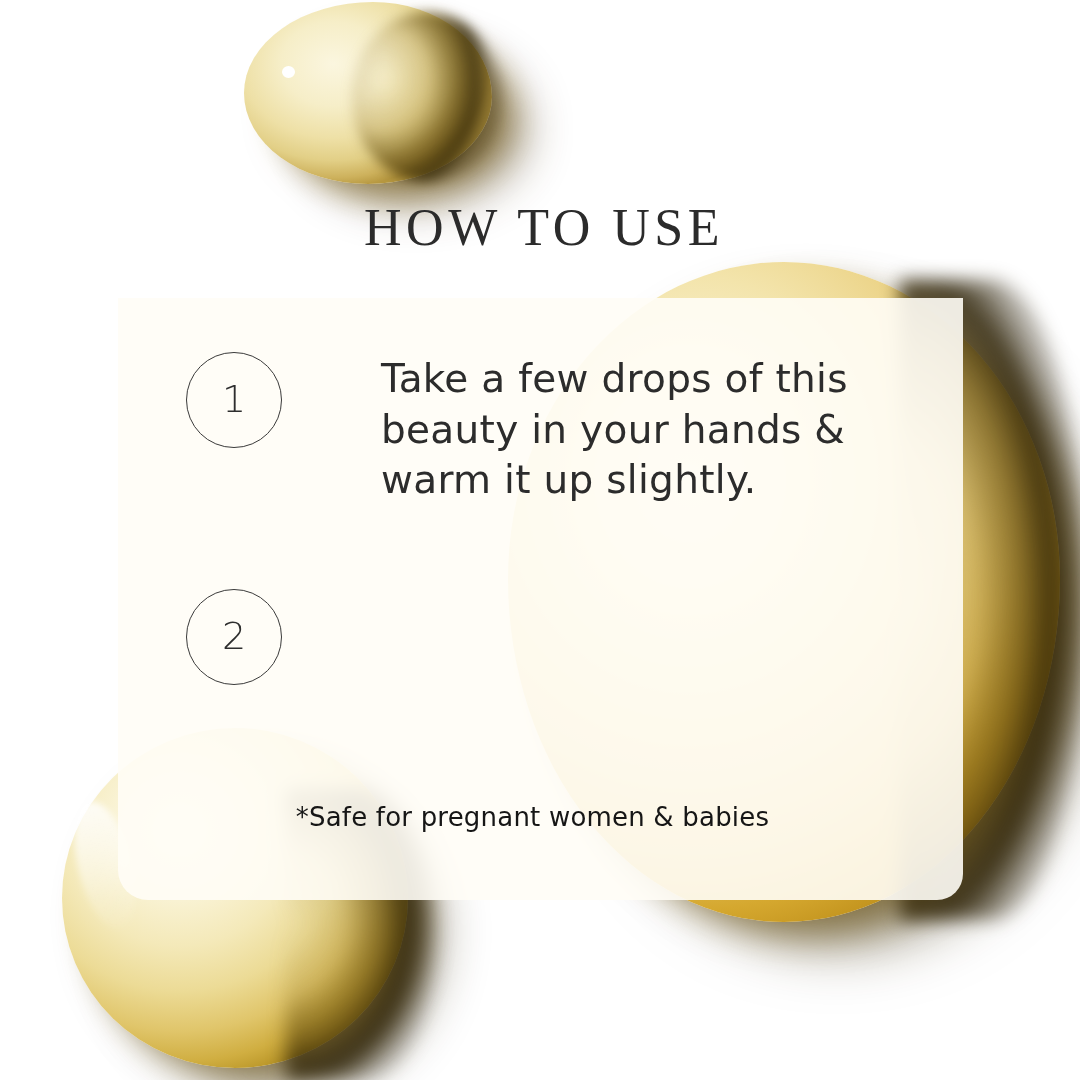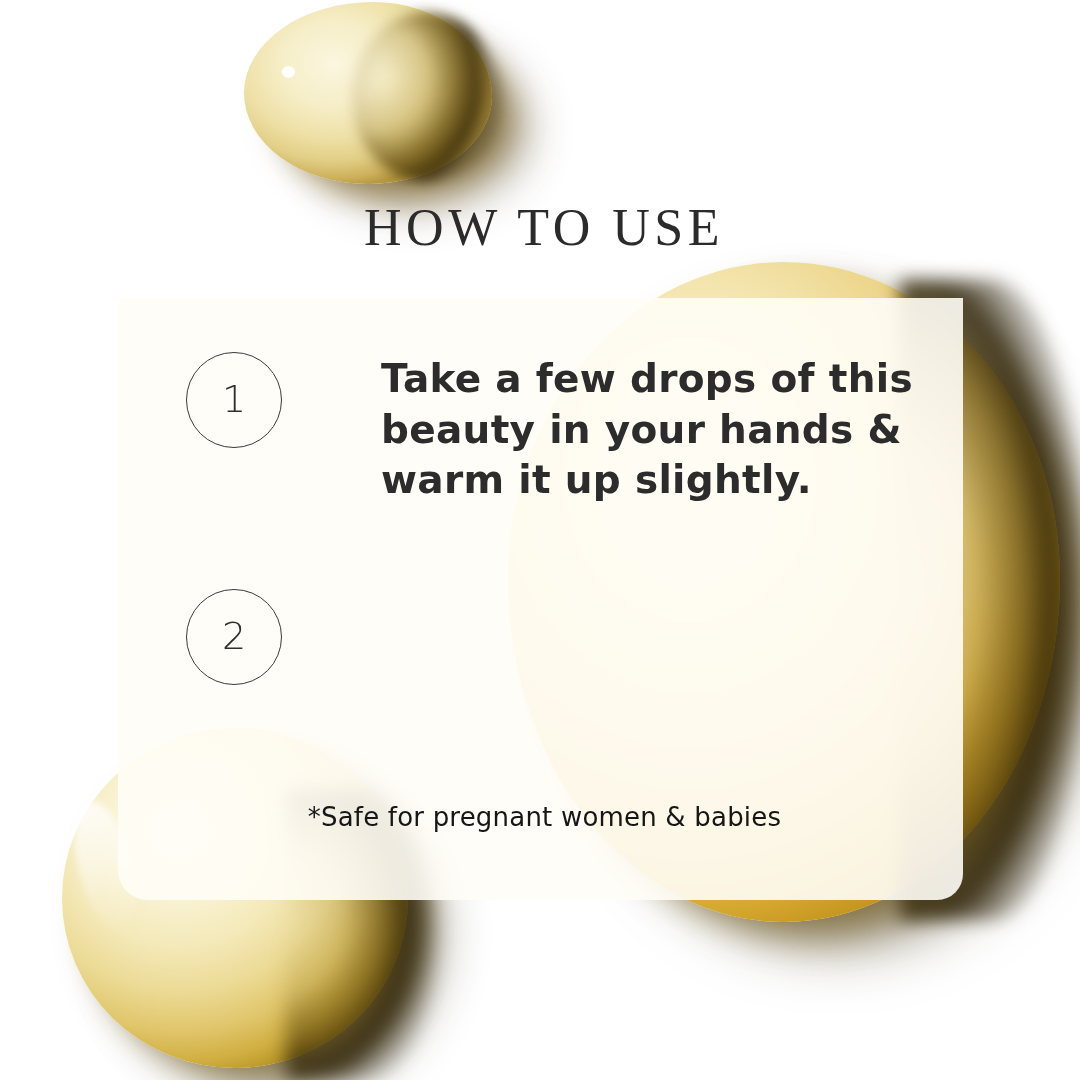--- a/index.html
+++ b/index.html
@@ -203,31 +203,31 @@
     line-height: 1;
     display: block;
     transform: translateY(-1px);
   }
 
   .step-text {
     margin-left: 99px;
     width: 560px;
     font-family: "DejaVu Sans", "Liberation Sans", sans-serif;
     font-size: 39px;
-    font-weight: 700;
+    font-weight: 400;
     line-height: 1.30;
     letter-spacing: 0.3px;
     color: #2c2c2c;
     white-space: pre-line;
     margin-top: 2px;
   }
 
   #footnote {
     position: absolute;
-    left: 122px;
+    left: 110px;
     top: 802px;
     width: 845px;
     text-align: center;
     font-family: "DejaVu Sans", "Liberation Sans", sans-serif;
     font-size: 26px;
     letter-spacing: 0.2px;
     color: #161616;
   }
 </style>
 </head>

